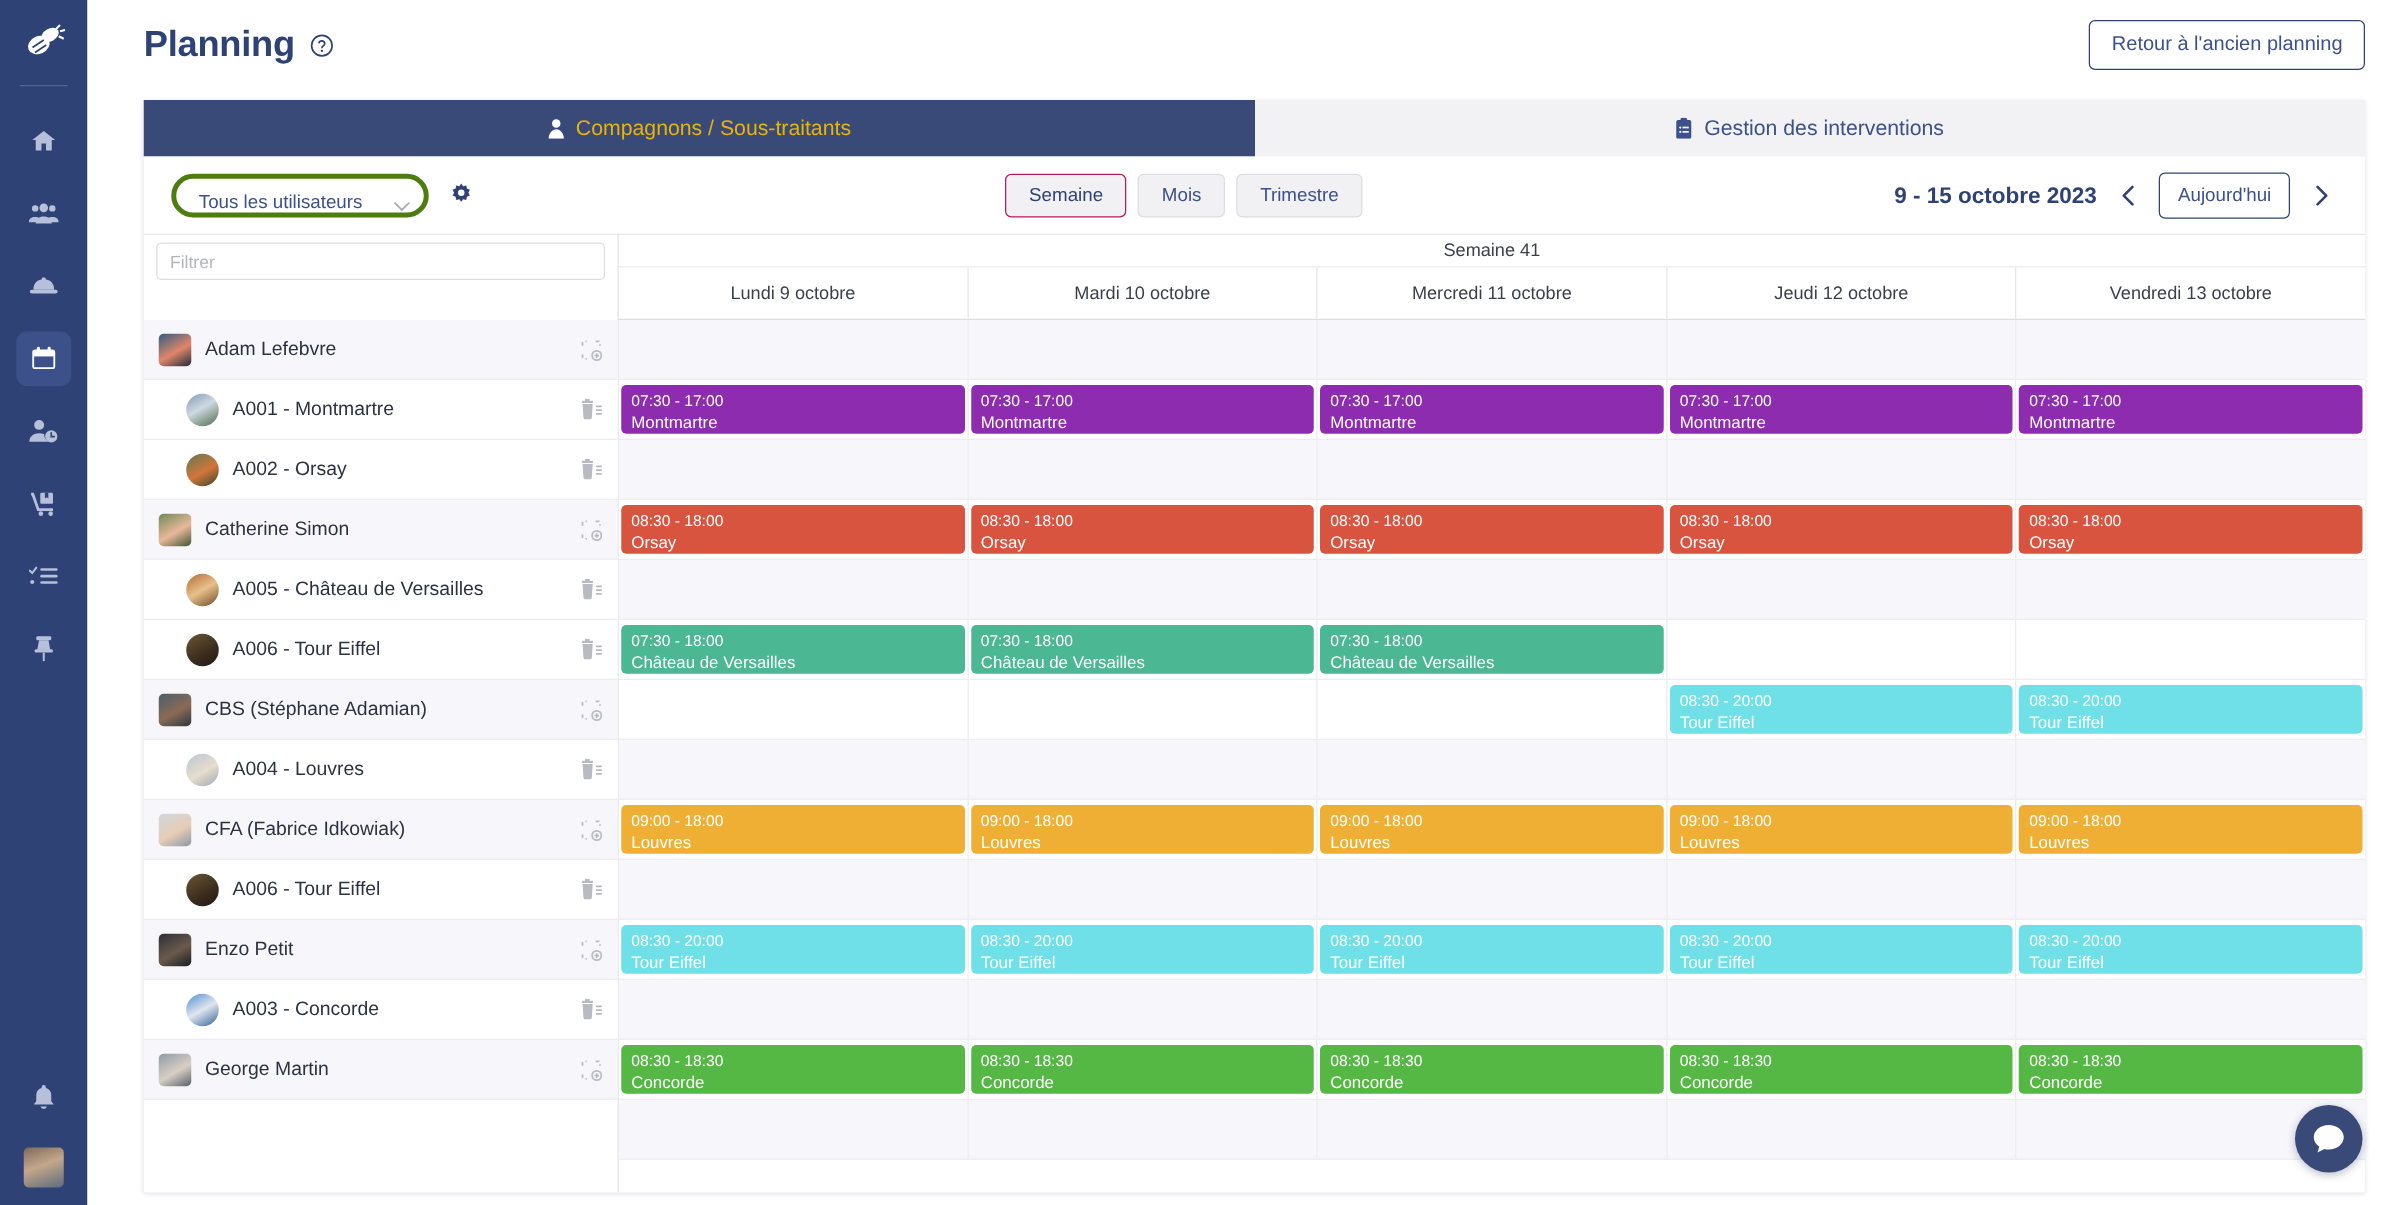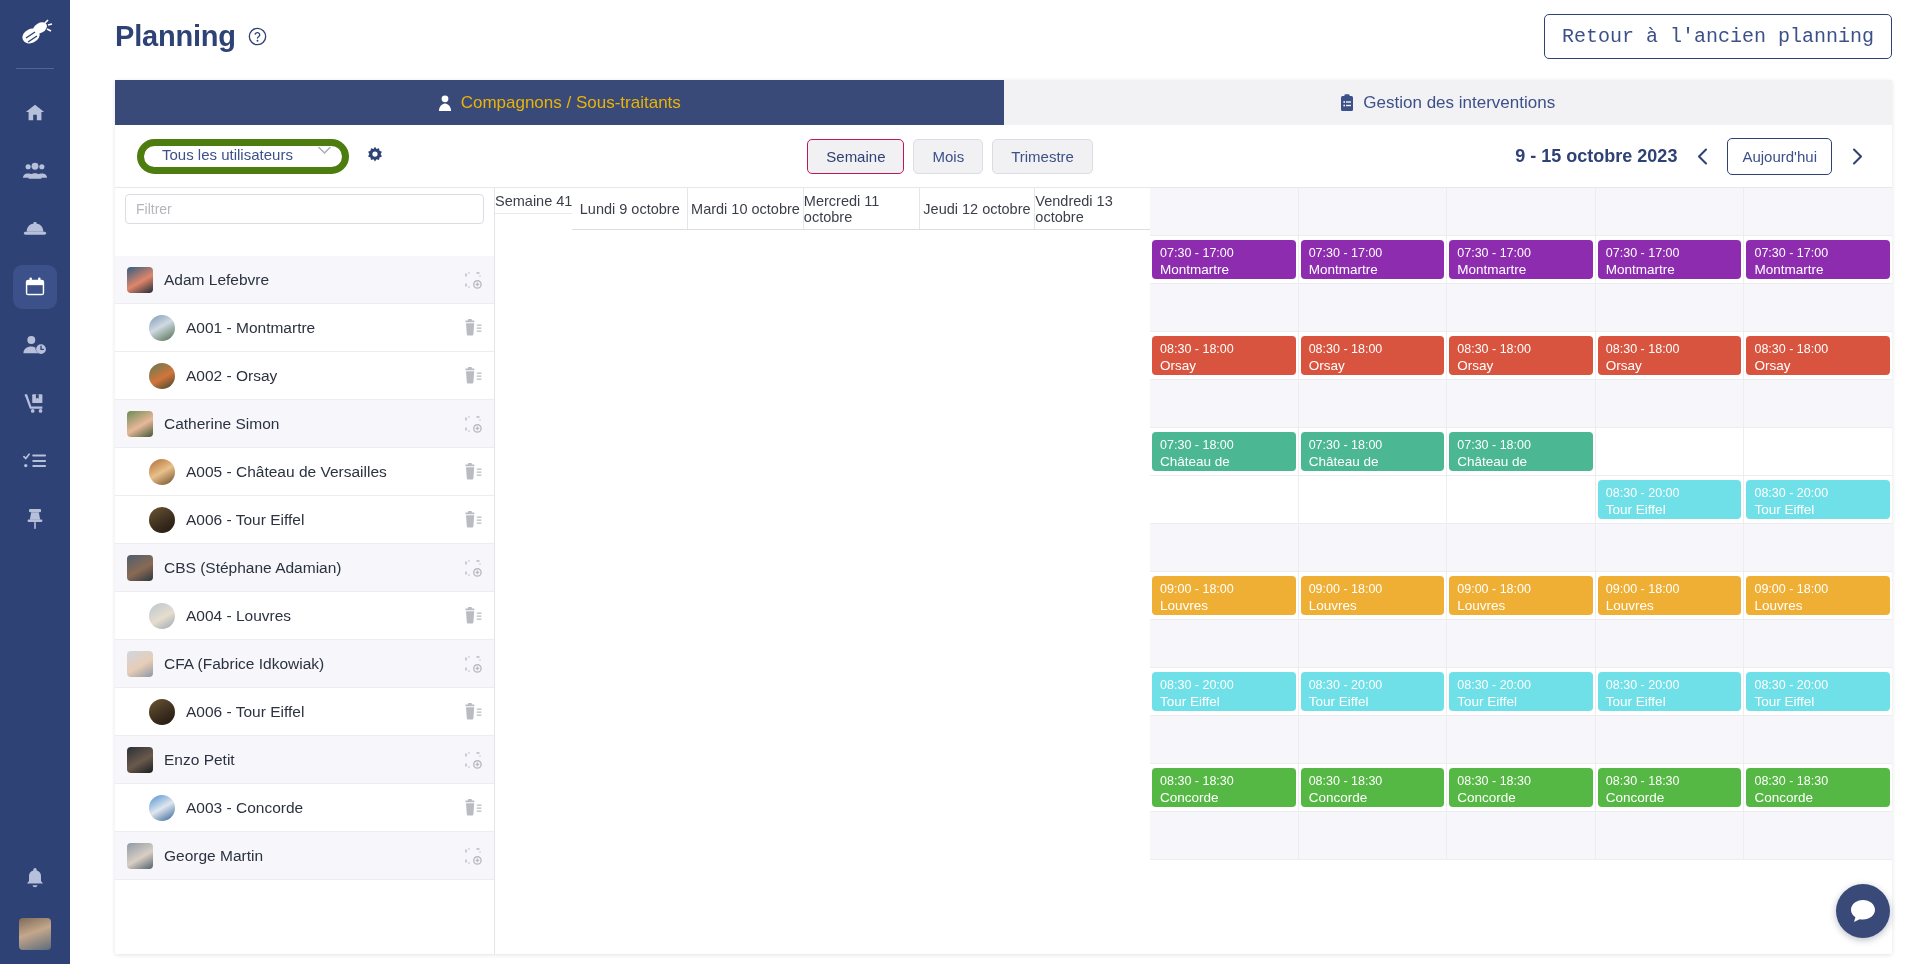--- a/index.html
+++ b/index.html
@@ -39,22 +39,22 @@
     height: 72px; display: flex; align-items: center;
     padding: 0 28px 0 45px;
   }
   .page-title {
     font-size: 29px; font-weight: bold; color: #2f4275; letter-spacing: -.2px;
   }
   .help-icon { margin-left: 12px; display:flex; align-items:center; cursor:pointer; }
   .spacer { flex: 1; }
   .btn-outline {
     border: 1px solid #2f4275; color: #3c5089; background: #fff;
-    border-radius: 5px; font-size: 20px; padding: 10px 17px; cursor: pointer;
-    font-family: Liberation Mono, monospace;
+    border-radius: 5px; font-size: 16px; padding: 10px 17px; cursor: pointer;
+    font-family: Liberation Sans, sans-serif;
   }
 
   .card {
     margin: 8px 28px 0 45px;
     background: #fff;
     box-shadow: 0 1px 4px rgba(30,40,80,.13);
     border-radius: 2px;
     height: 874px;
     display: flex; flex-direction: column;
   }
@@ -65,21 +65,21 @@
     flex: 1; display: flex; align-items: center; justify-content: center;
     gap: 9px; font-size: 17px; color: #3c5089; cursor: pointer;
     background: #f2f2f4;
   }
   .tab.active { background: #3a4a78; color: #eab308; }
   .tab svg { flex: 0 0 auto; }
 
   
   .toolbar { height: 62px; display: flex; align-items: center; padding: 0 22px; gap: 10px; }
   .select-wrap {
-    display: flex; align-items: flex-start; border: 7px solid #4d7c0f;
+    display: flex; align-items: flex-end; border: 4px solid #4d7c0f;
     border-radius: 20px; height: 35px; background: #fff; cursor: pointer; overflow:hidden;
   }
   .select-val { padding: 0 14px 0 18px; display:flex; align-items:center; font-size: 15px; color: #3c5089; }
   .select-div { width:1px; background:#dedee2; margin: 7px 0; }
   .select-caret { width: 34px; display:flex; align-items:center; justify-content:center; }
   .gear { margin-left: 6px; cursor:pointer; display:flex; align-items:center; }
 
   .seg { display: flex; gap: 9px; margin: 0 auto; }
   .seg-btn {
     border: 1px solid #dcdde1; background: #f1f1f3; border-radius: 5px;
@@ -111,21 +111,21 @@
     height: 48px; display: flex; align-items: center; padding: 0 12px;
     border-bottom: 1px solid #ececf1; cursor: pointer;
   }
   .row-person { background: #f6f6fb; }
   .row-site { background: #ffffff; }
   .av-sq { width: 26px; height: 26px; border-radius: 4px; flex:0 0 26px; }
   .av-rd { width: 26px; height: 26px; border-radius: 50%; flex:0 0 26px; margin-left: 22px; }
   .row-label { margin-left: 11px; font-size: 15.5px; font-weight: normal; color: #2c3240; }
   .row-act { margin-left:auto; display:flex; align-items:center; cursor:pointer; }
 
-  .right-col { flex: 1; display: flex; flex-direction: row; overflow: hidden; }
+  .right-col { flex: 1; display: flex; flex-direction: column; overflow: hidden; }
   .week-head { height: 26px; display:flex; align-items:center; justify-content:center;
      font-size: 14.5px; color:#3b3f4a; border-bottom:1px solid #eaeaee; }
   .day-head { height: 42px; display: flex; border-bottom: 1px solid #dededf; }
   .day-cell { flex: 1; display:flex; align-items:center; justify-content:center;
      font-size: 14.5px; color:#3b3f4a; border-right: 1px solid #e6e6ea; }
   .day-cell:last-child { border-right: none; }
 
   .body-rows { flex: 1; }
   .brow { height: 48px; display: flex; border-bottom: 1px solid #ececf1; }
   .brow.person { background: #f6f6fb; }

